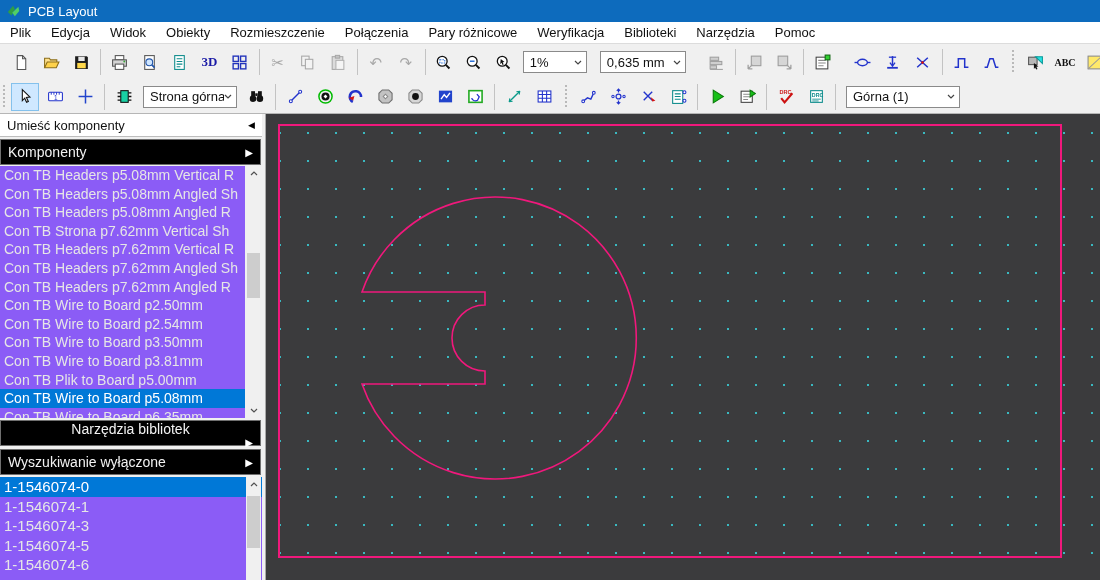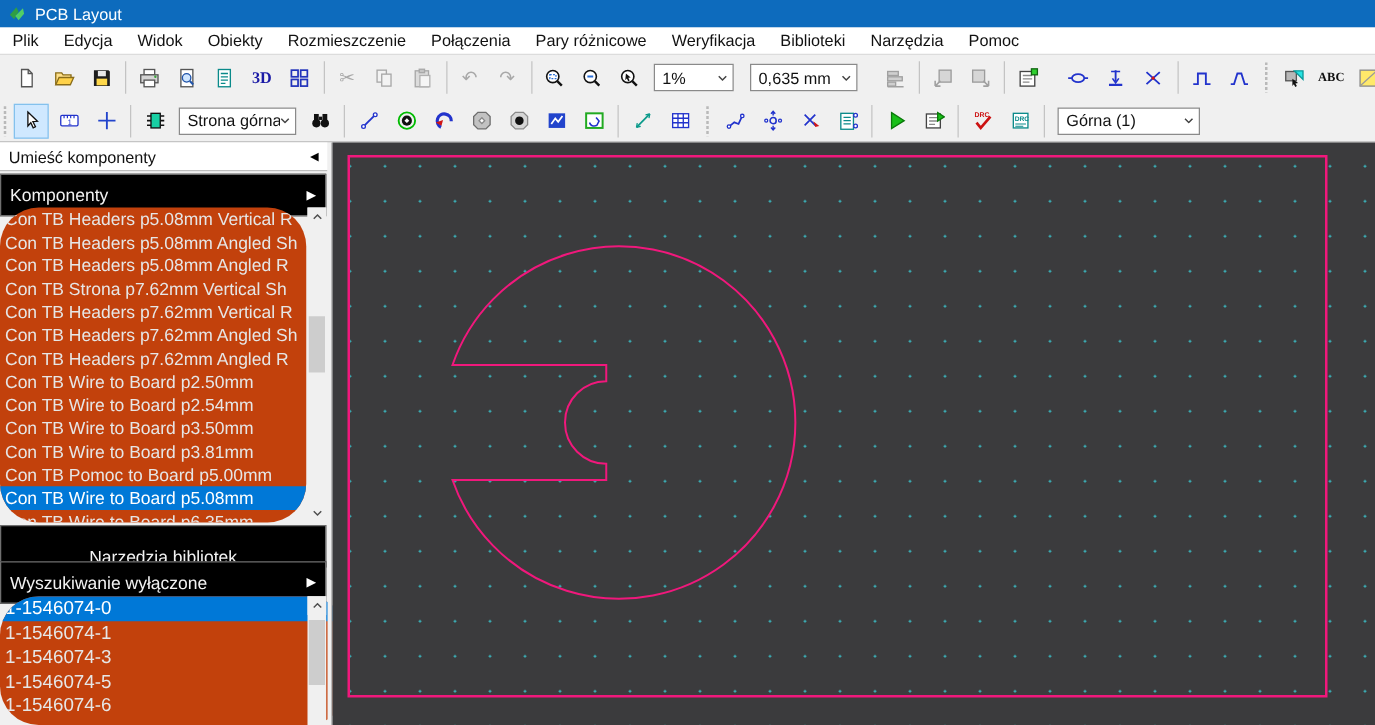--- a/index.html
+++ b/index.html
@@ -64,27 +64,27 @@
   .sidebar { position:absolute; left:0; top:114px; width:262px; height:466px; background:#f0f0f0; }
   .panel-title {
     position:absolute; left:0; top:0; width:262px; height:23px;
     background:#fff; border-bottom:1px solid #bdbdbd;
     display:flex; align-items:center; padding:0 7px; font-size:13px;gap:30px;
   }
   .panel-title .tri { margin-left:auto; font-size:9px; color:#000; }
   .hdr {
     position:absolute; left:0; width:261px; height:26px;
     background:#000; color:#f2f2f2; border:1px solid #6f6f6f;
-    display:flex; align-items:center; padding:16px 7px; font-size:14px;
+    display:flex; align-items:center; padding:0 7px; font-size:14px;
   }
   .hdr .tri { margin-left:auto; font-size:10px; color:#fff; }
   #hdr-comp  { top:25px; }
   #hdr-libs  { top:306px;flex-direction:column; }
   #hdr-search{ top:335px; }
-  .dlist { position:absolute; left:0; background:#c2410c; overflow:hidden;border-radius:31px; }
+  .dlist { position:absolute; left:0; background:#8b5cf6; overflow:hidden; }
   #component-list { top:52px; width:245px; height:252px; }
   #part-list { top:363px; width:277px; height:103px; }
   #component-list .row { height:18.6px; line-height:18.6px; }
   #part-list .row { height:19.5px; line-height:19.5px; font-size:15px; }
   .row {
     color:#e6e6e6; font-size:14px; padding-left:4px;
     white-space:nowrap; overflow:hidden;
   }
   .row.selected { background:#0078d7; color:#fff; }
   
@@ -544,21 +544,21 @@
       <div class="row">Con TB Headers p5.08mm Angled Sh</div>
       <div class="row">Con TB Headers p5.08mm Angled R</div>
       <div class="row">Con TB Strona p7.62mm Vertical Sh</div>
       <div class="row">Con TB Headers p7.62mm Vertical R</div>
       <div class="row">Con TB Headers p7.62mm Angled Sh</div>
       <div class="row">Con TB Headers p7.62mm Angled R</div>
       <div class="row">Con TB Wire to Board p2.50mm</div>
       <div class="row">Con TB Wire to Board p2.54mm</div>
       <div class="row">Con TB Wire to Board p3.50mm</div>
       <div class="row">Con TB Wire to Board p3.81mm</div>
-      <div class="row">Con TB Pomoc to Board p5.00mm</div>
+      <div class="row">Con TB Plik to Board p5.00mm</div>
       <div class="row selected">Con TB Wire to Board p5.08mm</div>
       <div class="row">Con TB Wire to Board p6.35mm</div>
     </div>
   <div class="sbar" id="sbar1">
     <div class="sbtn" style="top:0">
       <svg viewBox="0 0 8 5">
           <polyline points="1,4 4,1 7,4" fill="none" stroke="#505050" stroke-width="1.2"></polyline>
         </svg>
     </div>
     <div class="sthumb"></div>

